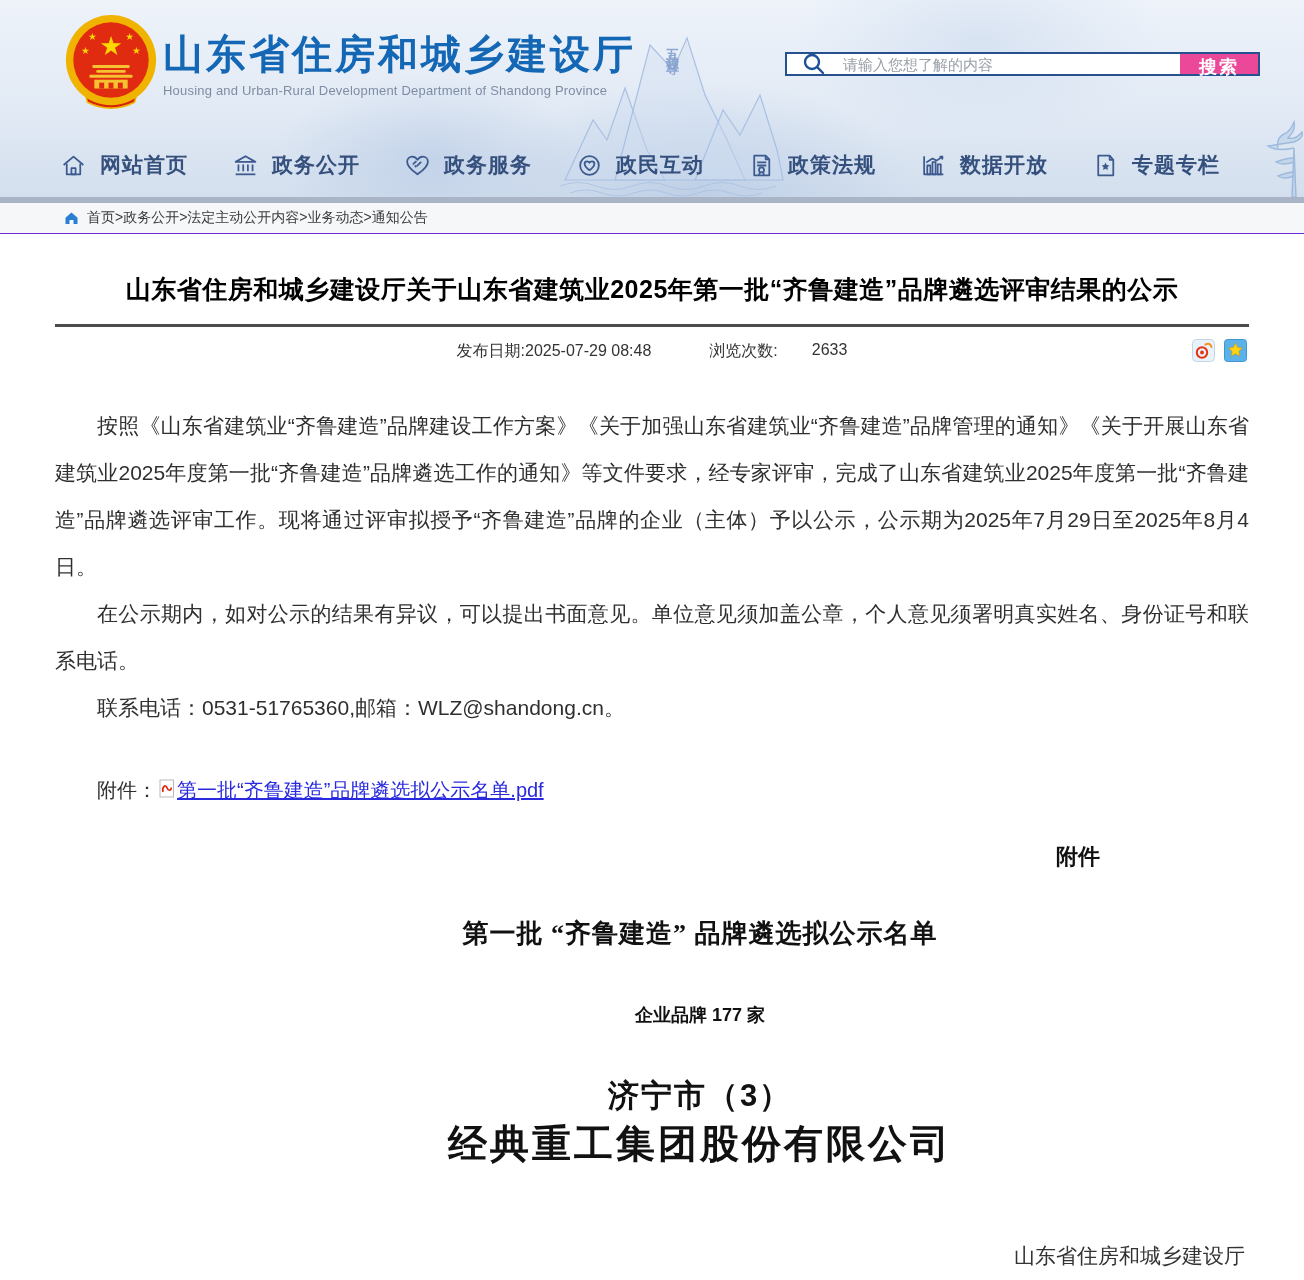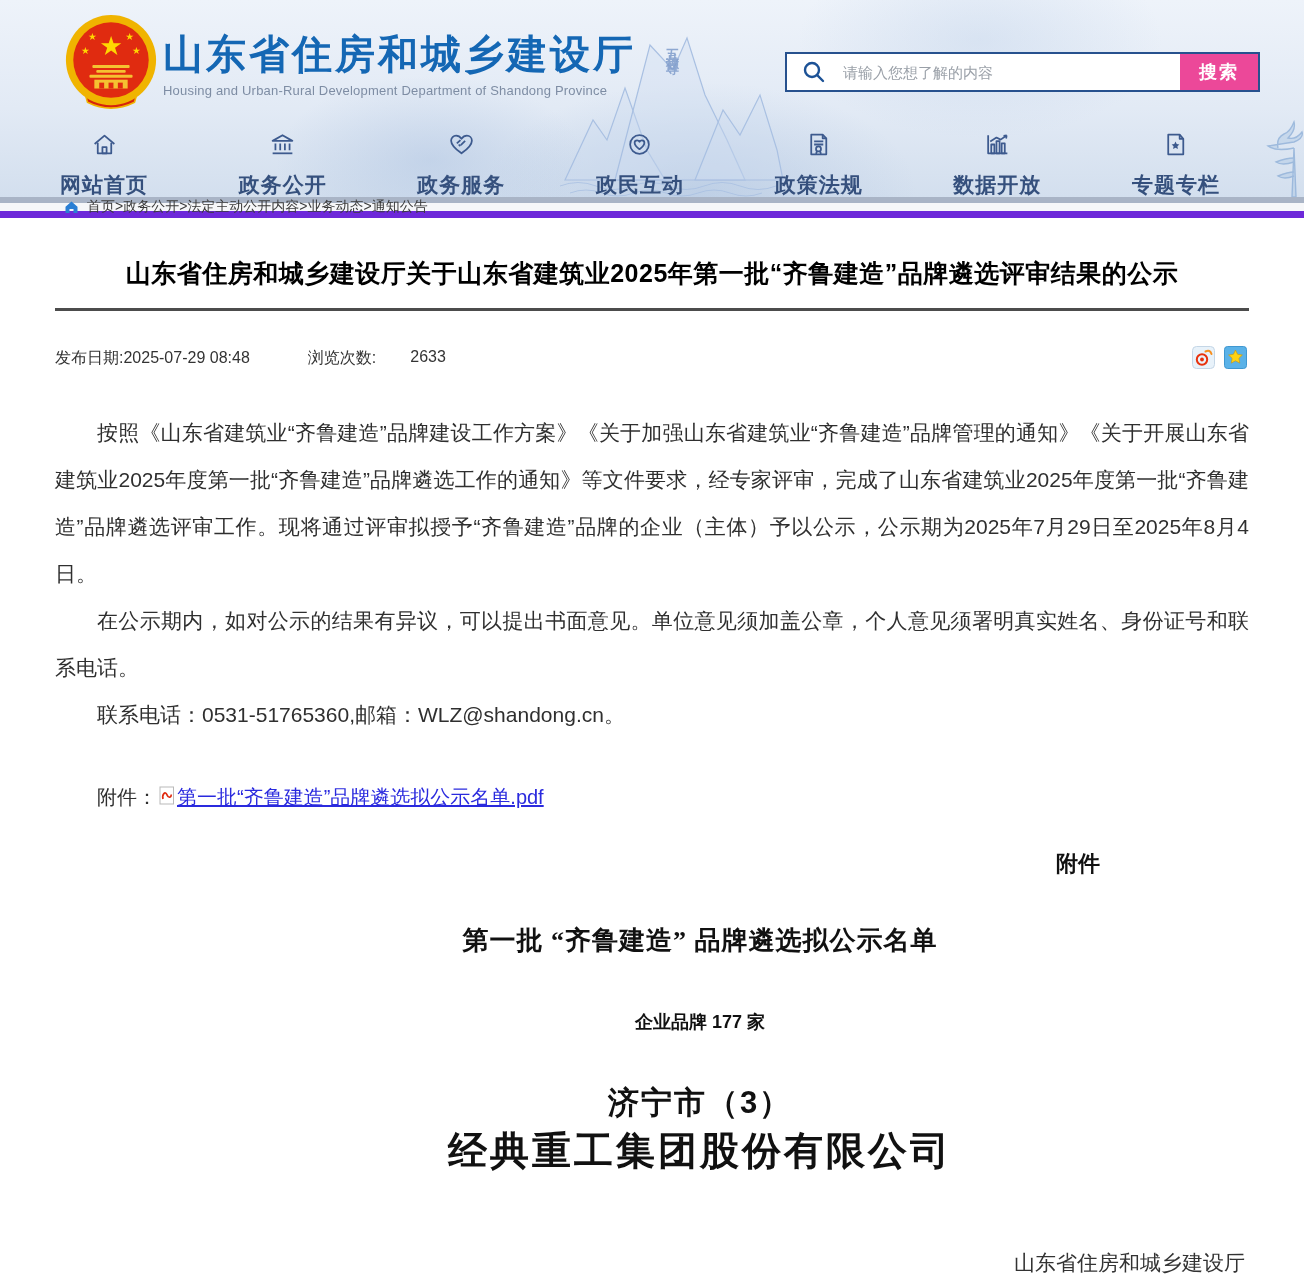--- a/index.html
+++ b/index.html
@@ -25,53 +25,53 @@
   .site-subtitle { font-size:13px; color:#7e8da4; margin-top:7px; letter-spacing:0.2px; }
   .mountain-art { position:absolute; left:555px; top:0; width:230px; height:197px; pointer-events:none; }
   .mountain-caption {
     position:absolute; left:108px; top:38px; writing-mode:vertical-rl;
     font-family:"Liberation Serif", serif; font-size:13px; font-weight:bold;
     color:#7f9ccb; letter-spacing:4px; opacity:0.85;
   }
   .pine-art { position:absolute; right:0; top:118px; width:56px; height:79px; pointer-events:none; opacity:0.8; }
   
   .search-box {
-    position:absolute; left:785px; top:52px; width:475px; height:40px;
+    position:absolute; left:785px; top:52px; width:475px; height:24px;
     display:flex; align-items:stretch; background:#ffffff; border:2px solid #27518e;
   }
   .search-ic { width:54px; display:flex; align-items:center; justify-content:center; }
   .search-input { flex:1; border:none; outline:none; font-size:15px; color:#333; background:transparent; font-family:inherit; }
   .search-input::placeholder { color:#9aa0a8; }
   .search-btn {
     width:78px; background:#ec4899; color:#fff; border:none; cursor:pointer;
     font-size:18px; font-weight:bold; letter-spacing:2px; font-family:inherit;
   }
   
   .nav {
     position:absolute; left:60px; top:136px; width:1160px; height:58px;
     display:flex; align-items:center; justify-content:space-between;
   }
-  .nav-item { display:flex; align-items:center; gap:13px; text-decoration:none; cursor:pointer;flex-direction:column; }
+  .nav-item { display:flex; align-items:center; gap:13px; text-decoration:none; cursor:pointer; }
   .nav-item .lbl { font-size:21px; font-weight:bold; color:#35507d; letter-spacing:1px; }
   .nav-ic { display:flex; }
   
   .top-divider { height:6px; background:#a9b4c6; }
   .breadcrumb {
-    height:15px; background:#f6f7f9; border-bottom:7px solid #6d28d9;
+    height:31px; background:#f6f7f9; border-bottom:1px solid #6d28d9;
     display:flex; align-items:center; gap:8px; padding-left:64px;
     font-size:14px; color:#3a3a3a;
   }
   
   .content { padding:0 55px; }
   .article-title {
     margin-top:38px; text-align:center; font-size:25px; font-weight:bold;
     color:#000; line-height:34px; letter-spacing:0.5px;
   }
   .title-rule { margin-top:18px; height:3px; background:#4c4c4c; }
-  .meta { position:relative; margin-top:32px; height:30px; display:flex; align-items:center; justify-content:flex-start; gap:58px; font-size:16px; color:#333; }
+  .meta { position:relative; margin-top:9px; height:30px; display:flex; align-items:center; justify-content:center; gap:58px; font-size:16px; color:#333; }
   .meta-group { display:flex; align-items:center; gap:58px; }
   .views { display:flex; gap:34px; }
   .meta-icons { position:absolute; right:2px; top:3px; display:flex; gap:9px; }
   .share-ic { width:23px; height:23px; cursor:pointer; }
   .body-text { margin-top:36px; font-size:21px; line-height:47px; color:#2f2f2f; text-align:justify; }
   .body-text p { margin:0; text-indent:2em; }
   .attach-line { margin-top:46px; font-size:20px; padding-left:42px; display:flex; align-items:center; }
   .attach-label { color:#2f2f2f; }
   .pdf-ic { margin:0 2px 0 2px; }
   .attach-link { color:#2a2ade; text-decoration:underline; cursor:pointer; }

